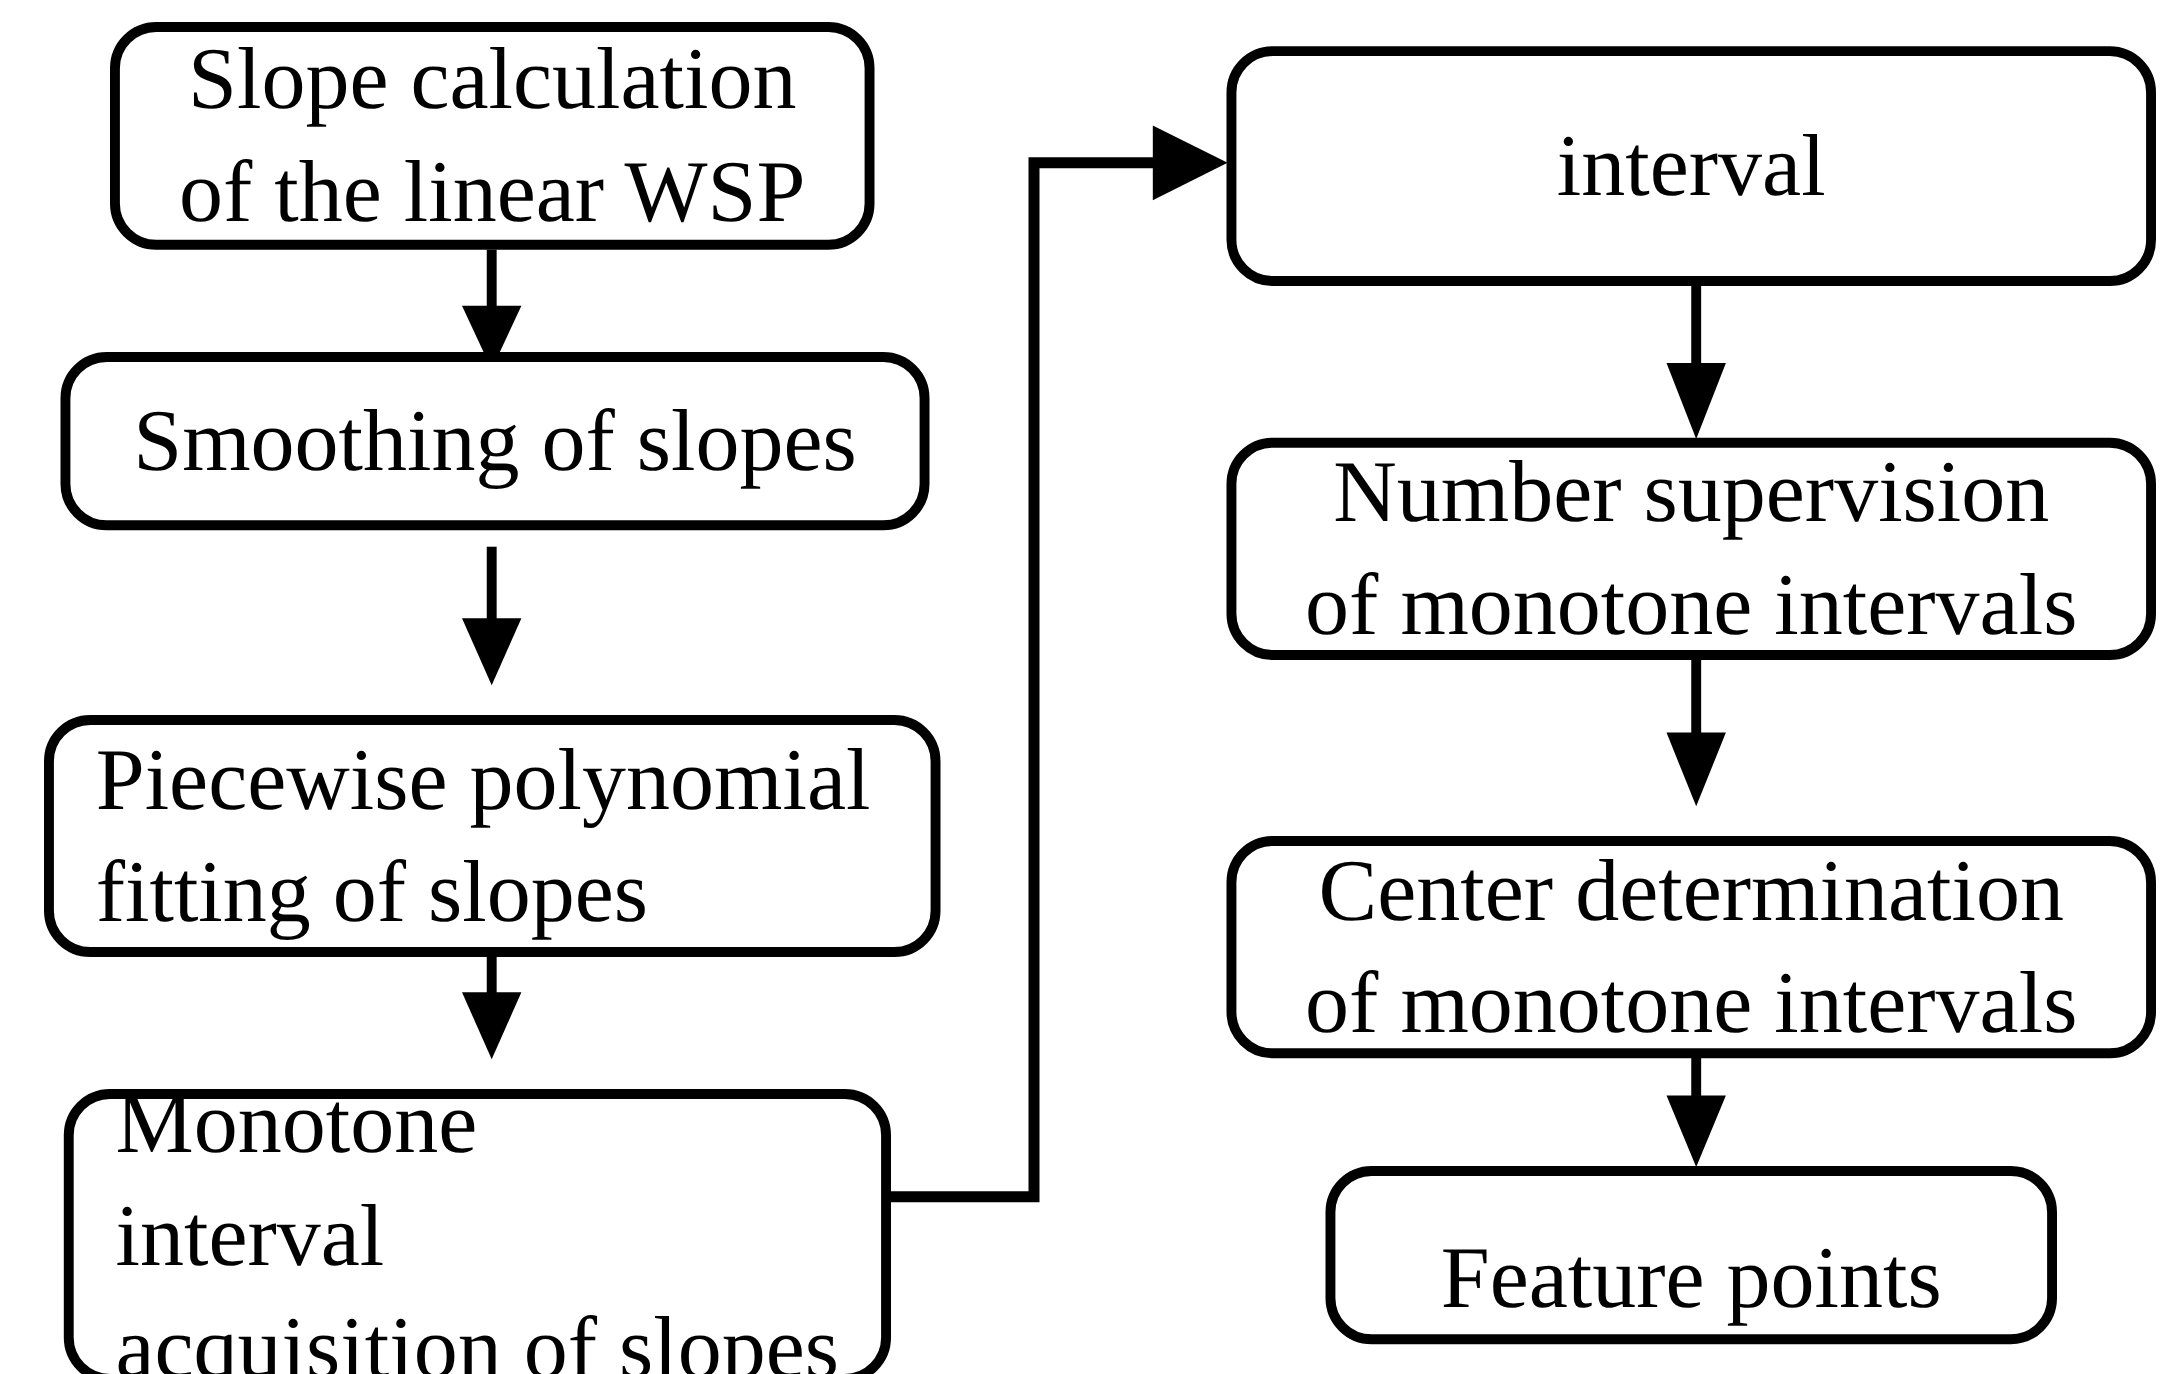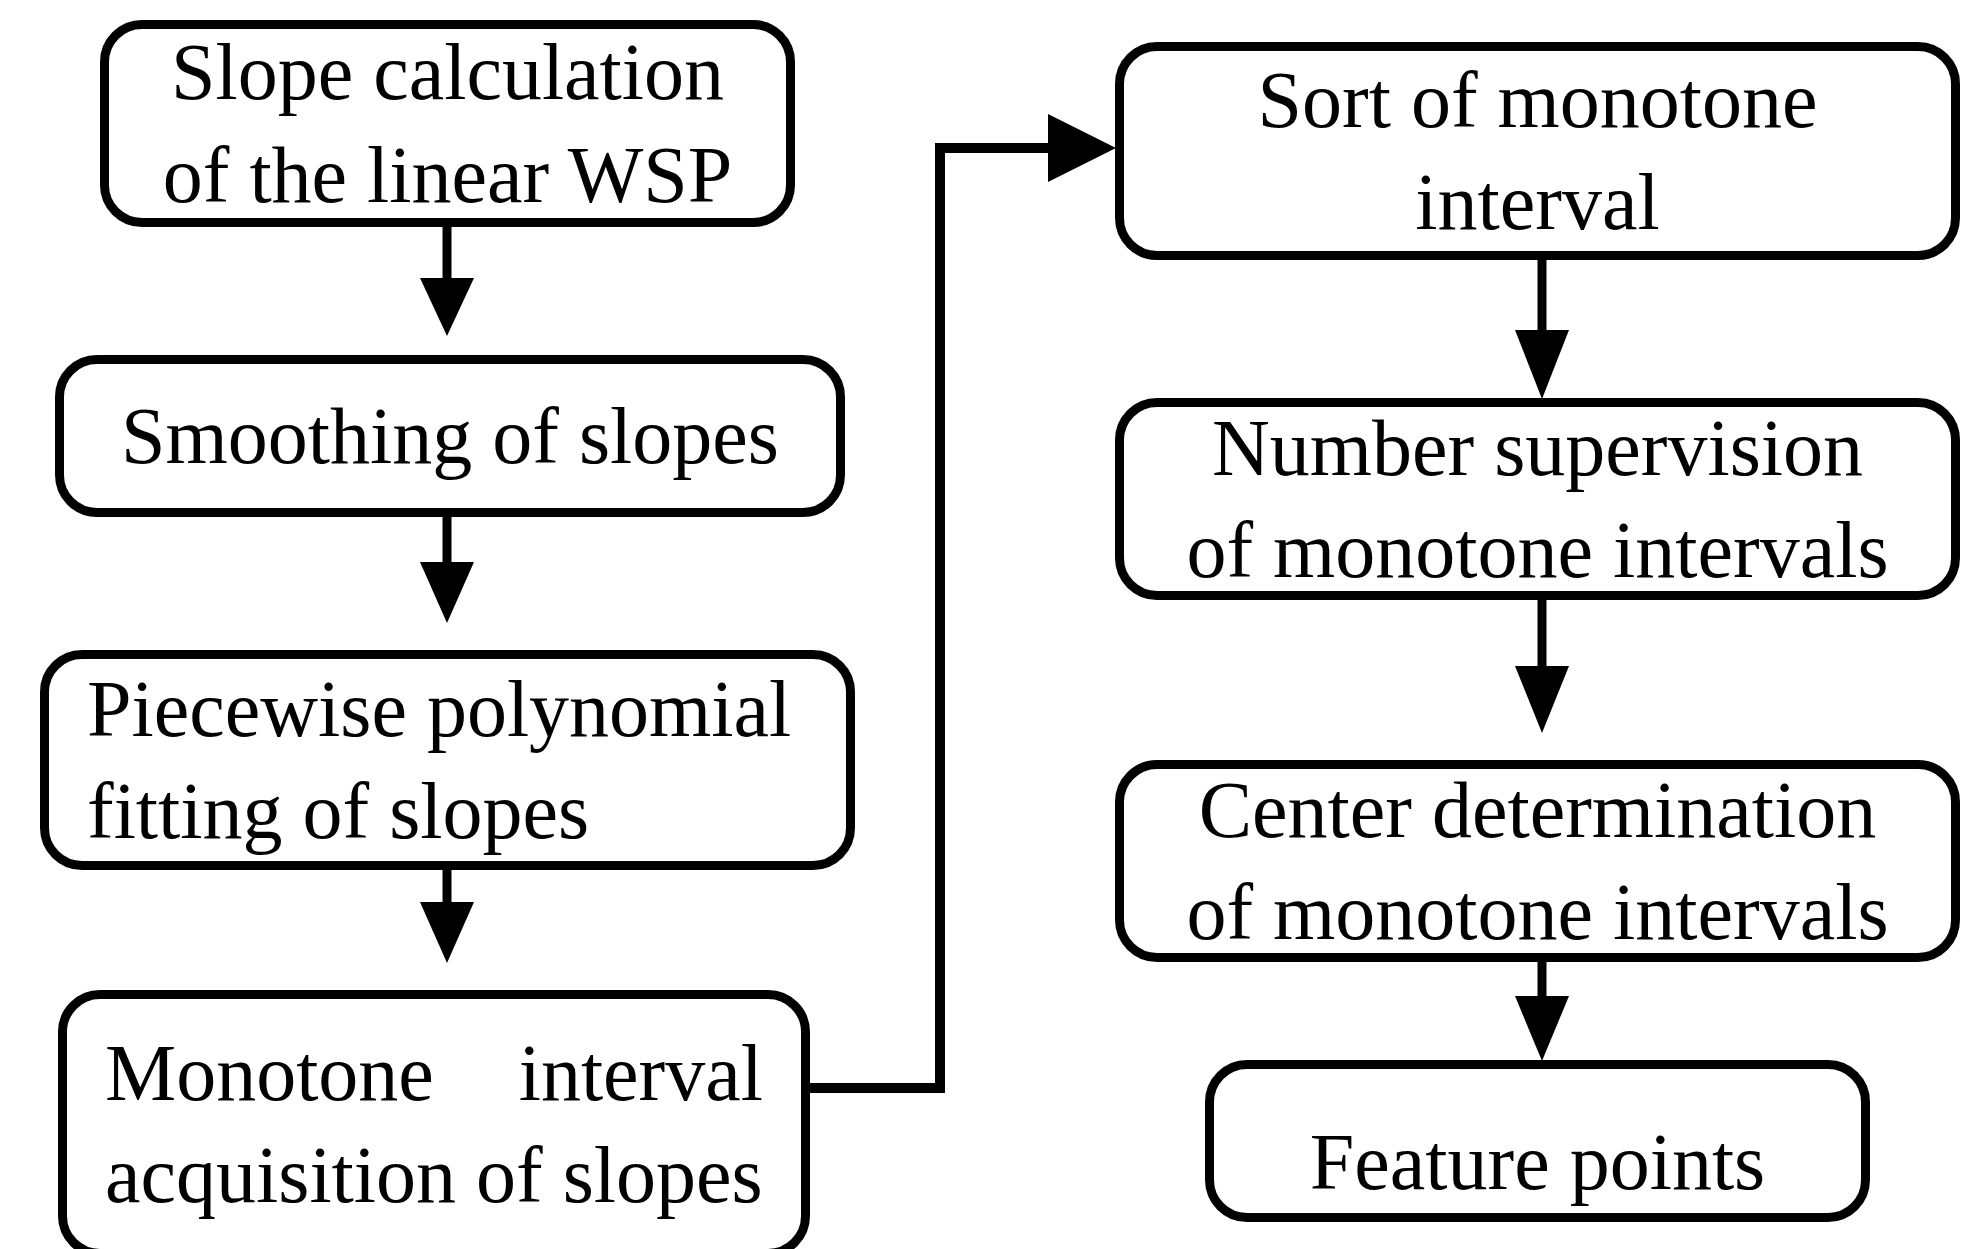--- a/index.html
+++ b/index.html
@@ -51,20 +51,21 @@
     display: flex;
     flex-direction: column;
     justify-content: center;
   }
   .box.center { text-align: center; align-items: center; }
   .box.leftalign { text-align: left; padding-left: 38px; padding-right: 18px; margin-top: 28px; }
   .box .jline {
     display: flex;
     justify-content: space-between;
     width: 100%;
+    flex-direction: column;
   }
   .line { display: block; }
 </style>
 </head>
 <body>
 
 <div class="canvas">
 
   <svg class="connectors" viewBox="0 0 1983 1249" xmlns="http://www.w3.org/2000/svg">
 
@@ -98,39 +99,38 @@
       <line class="shaft" x1="1542" y1="934" x2="1542" y2="1000"></line>
       <polygon class="head" points="1515,996 1569,996 1542,1061"></polygon>
     </g>
   </svg>
 
   <div class="box center" style="left:100px; top:20px; width:695px; height:207px;">
     <span class="line">Slope calculation</span>
     <span class="line">of the linear WSP</span>
   </div>
 
-  <div class="box center" style="left:55px; top:355px; width:790px; height:162px;">
+  <div class="box center" style="left:55px; top:320px; width:790px; height:162px;">
     <span class="line">Smoothing of slopes</span>
   </div>
 
   <div class="box leftalign" style="left:40px; top:622px; width:815px; height:220px;">
     <span class="line">Piecewise polynomial</span>
     <span class="line">fitting of slopes</span>
   </div>
 
   <div class="box leftalign" style="left:58px; top:962px; width:752px; height:268px; padding-right:38px;">
     <span class="jline">
       <span>Monotone</span>
       <span>interval</span>
     </span>
     <span class="line">acquisition of slopes</span>
   </div>
 
   <div class="box center" style="left:1115px; top:42px; width:845px; height:218px;">
-    <span class="line">Sort of monotone</span>
     <span class="line">interval</span>
   </div>
 
   <div class="box center" style="left:1115px; top:398px; width:845px; height:202px;">
     <span class="line">Number supervision</span>
     <span class="line">of monotone intervals</span>
   </div>
 
   <div class="box center" style="left:1115px; top:732px; width:845px; height:202px;margin-top:28px;">
     <span class="line">Center determination</span>

